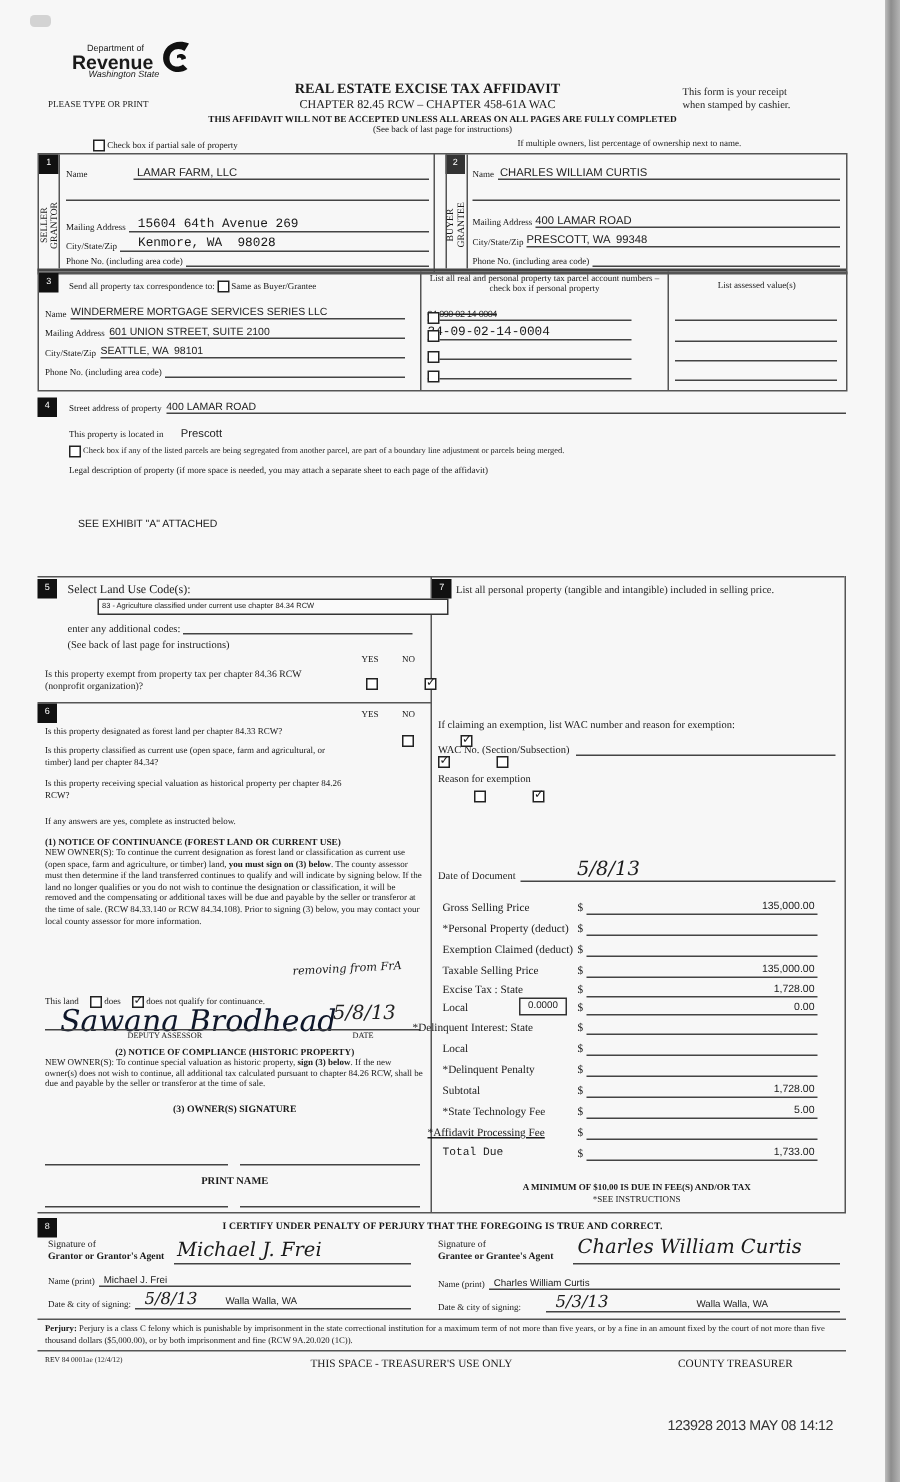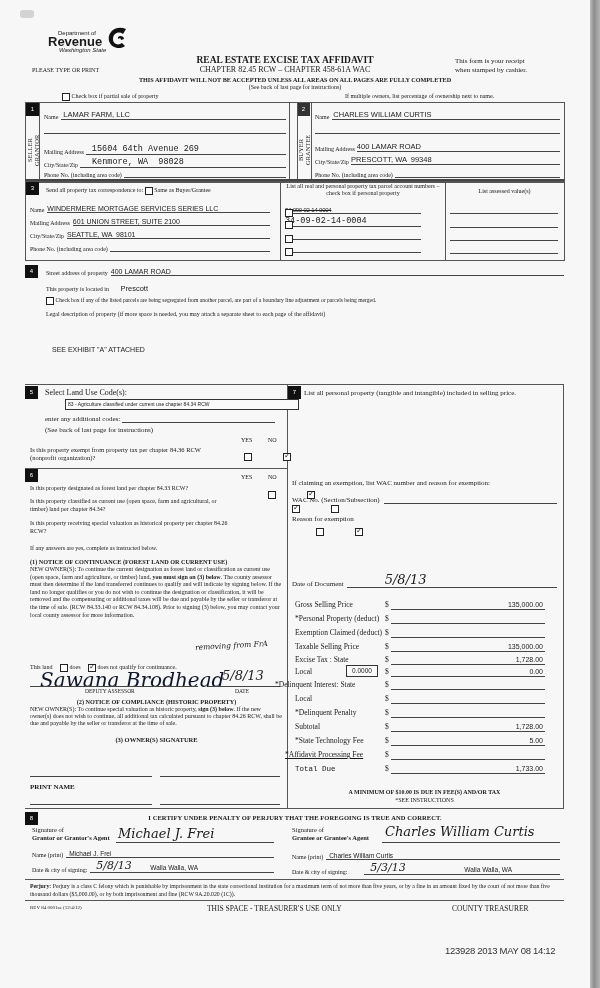--- a/index.html
+++ b/index.html
@@ -65,21 +65,21 @@
 
   
   <div class="abs box" style="left:25px;top:102px;width:538px;height:79px;border-color:#555;"></div>
   <div class="abs" style="left:289px;top:102px;width:1px;height:80px;background:#555;"></div>
   <div class="abs" style="left:25px;top:179px;width:539px;height:2px;background:#444;"></div>
 
   
   <div class="secnum" style="left:26px;top:103px;">1</div>
   <div class="abs" style="left:39px;top:103px;width:1px;height:76px;background:#555"></div>
   <div class="vlabel" style="left:26px;top:130px;height:40px;width:13px;">SELLER GRANTOR</div>
-  <div class="row t6" style="left:44px;top:110px;width:242px;height:10px;">
+  <div class="row t6" style="left:44px;top:110px;width:242px;height:10px;gap:28px;">
     <span>Name</span>
     <span class="line fill" style="flex:1;margin-left:3px;padding-left:2px;">LAMAR FARM, LLC</span>
   </div>
   <div class="abs line" style="left:44px;top:133px;width:242px;"></div>
   <div class="row t6" style="left:44px;top:143px;width:242px;height:12px;">
     <span>Mailing Address</span>
     <span class="line mono" style="flex:1;margin-left:2px;padding-left:6px;font-size:8.5px;">15604 64th Avenue 269</span>
   </div>
   <div class="row t6" style="left:44px;top:156px;width:242px;height:12px;">
     <span>City/State/Zip</span>
@@ -243,21 +243,21 @@
   <div class="abs" style="left:235px;top:688px;font-size:5.5px;">DATE</div>
 
   <div class="abs" style="left:30px;top:698px;width:253px;text-align:center;font-size:6.2px;font-weight:bold;">(2) NOTICE OF COMPLIANCE (HISTORIC PROPERTY)</div>
   <div class="abs" style="left:30px;top:706px;width:253px;font-size:6px;line-height:7.2px;">
     <span>NEW OWNER(S): To continue special valuation as historic property,</span>
     <b>sign (3) below</b><span>. If the new owner(s) does not wish to continue, all additional tax calculated pursuant to chapter 84.26 RCW, shall be due and payable by the seller or transferor at the time of sale.</span>
   </div>
   <div class="abs" style="left:30px;top:736px;width:253px;text-align:center;font-size:6.5px;font-weight:bold;">(3) OWNER(S) SIGNATURE</div>
   <div class="abs line" style="left:30px;top:776px;width:122px;"></div>
   <div class="abs line" style="left:160px;top:776px;width:120px;"></div>
-  <div class="abs" style="left:30px;top:783px;width:253px;text-align:left;font-size:7px;font-weight:bold;">PRINT NAME</div>
+  <div class="abs" style="left:30px;top:783px;width:253px;text-align:center;font-size:7px;font-weight:bold;">PRINT NAME</div>
   <div class="abs line" style="left:30px;top:804px;width:122px;"></div>
   <div class="abs line" style="left:160px;top:804px;width:120px;"></div>
 
   
   <div class="secnum" style="left:288px;top:386px;">7</div>
   <div class="abs t7" style="left:304px;top:388px;width:250px;line-height:10px;">List all  personal property (tangible and intangible) included in selling price.</div>
   <div class="abs t7" style="left:292px;top:479px;">If claiming an exemption, list WAC number and reason for exemption:</div>
   <div class="row t7" style="left:292px;top:494px;width:265px;height:10px;">
     <span>WAC No. (Section/Subsection)</span>
     <span class="line" style="flex:1;margin-left:4px;height:8px;"></span>

